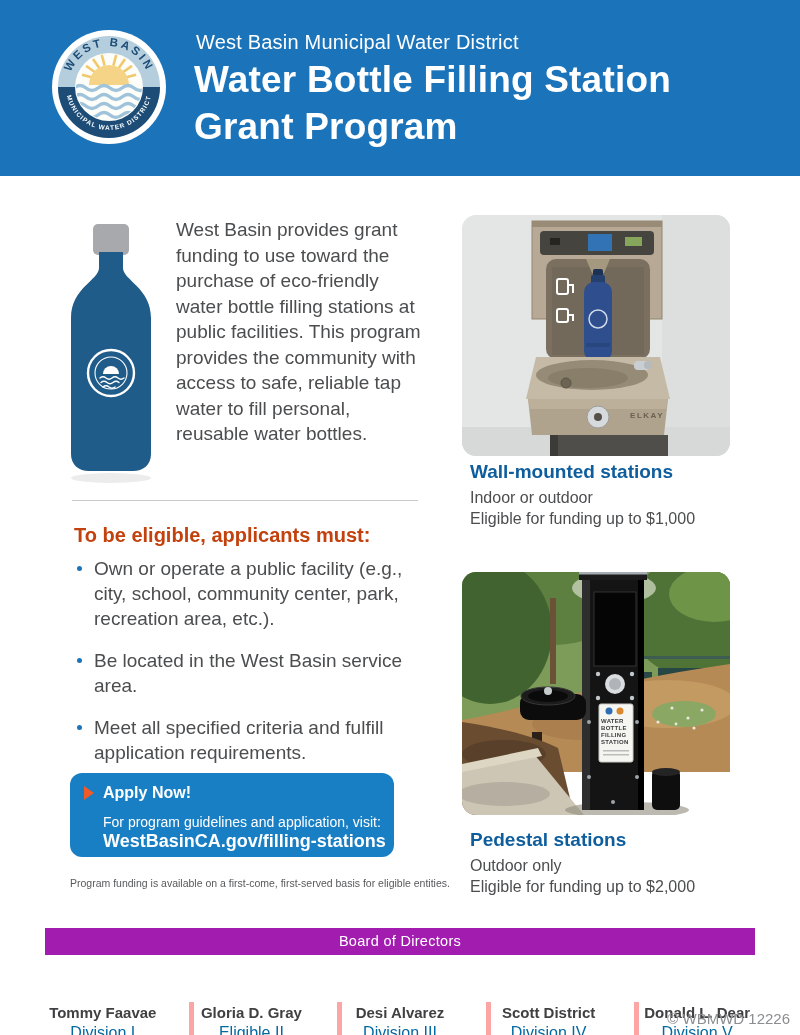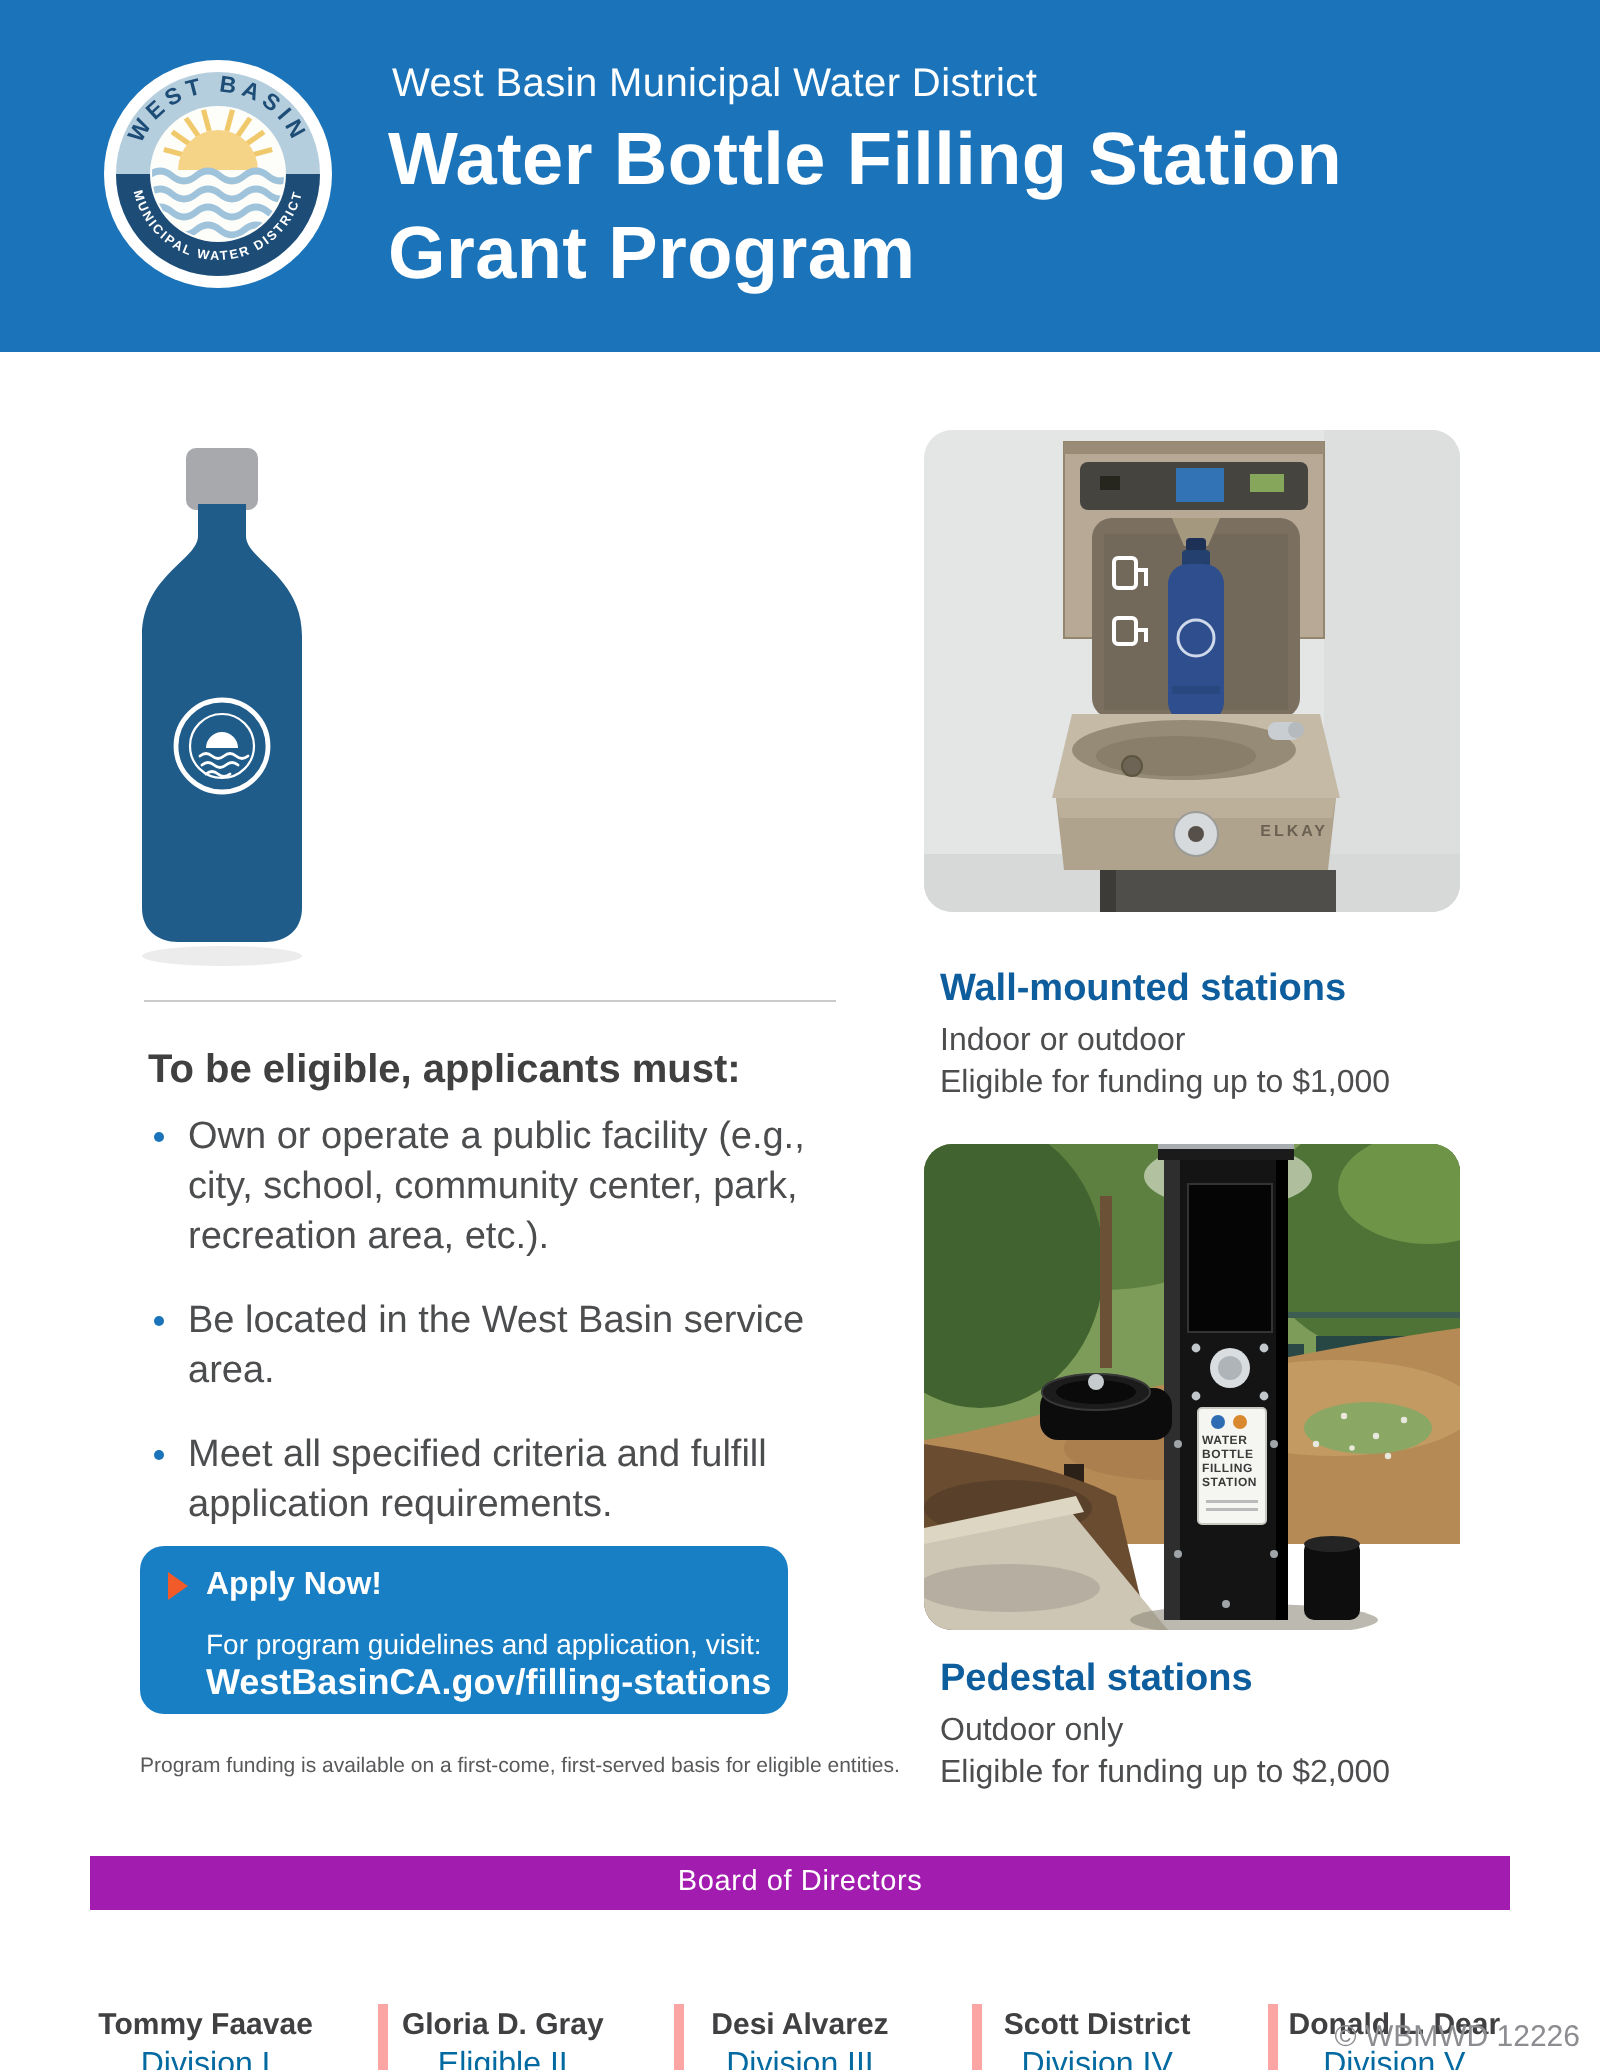--- a/index.html
+++ b/index.html
@@ -15,21 +15,21 @@
   .logo { position:absolute; left:52px; top:30px; width:114px; height:114px; }
   .district-name { position:absolute; left:196px; top:31px; font-size:20px; color:#ffffff; letter-spacing:.2px; }
   .main-title { position:absolute; left:194px; top:56px; font-size:37px; font-weight:700; color:#ffffff; line-height:47px; letter-spacing:.2px; }
   .main-title span { display:block; }
 
   
   .bottle { position:absolute; left:64px; top:222px; width:94px; height:262px; }
   .intro-text { position:absolute; left:176px; top:217px; width:252px; font-size:19px; line-height:25.5px; color:#4c4d4f; }
   .divider { position:absolute; left:72px; top:500px; width:346px; height:1px; background:#c9cacb; }
 
-  .elig-heading { position:absolute; left:74px; top:524px; font-size:20px; font-weight:700; color:#404040; }
+  .elig-heading { position:absolute; left:74px; top:524px; font-size:20px; font-weight:700; color:#c2410c; }
   .elig-list { position:absolute; left:74px; top:556px; width:344px; margin:0; padding:0; list-style:none; }
   .elig-list li { position:relative; padding-left:20px; font-size:19px; line-height:25px; color:#4c4d4f; margin-bottom:17px; }
   .elig-list li::before { content:""; position:absolute; left:3px; top:10px; width:5px; height:5px; border-radius:50%; background:#1b74ba; }
 
   .apply-box { position:absolute; left:70px; top:773px; width:324px; height:84px; background:#187fc4; border-radius:12px; }
   .apply-head { position:absolute; left:14px; top:11px; display:flex; align-items:center; }
   .tri-icon { width:0; height:0; border-left:10px solid #f15a29; border-top:7px solid transparent; border-bottom:7px solid transparent; margin-right:9px; }
   .apply-title { font-size:16px; font-weight:700; color:#ffffff; }
   .apply-sub { position:absolute; left:33px; top:41px; font-size:14px; color:#ffffff; }
   .apply-url { position:absolute; left:33px; top:58px; font-size:18px; font-weight:700; color:#ffffff; }
@@ -37,21 +37,21 @@
 
   
   .photo { position:absolute; width:268px; border-radius:14px; overflow:hidden; }
   .photo-wall { left:462px; top:215px; height:241px; }
   .photo-ped  { left:462px; top:572px; height:243px; }
   .photo svg { display:block; }
   .elkay-label { position:absolute; right:66px; bottom:36px; font-size:8px; font-weight:700; letter-spacing:1.5px; color:#6b6152; }
   .station-label { position:absolute; left:139px; top:146px; width:32px; font-size:6px; line-height:7px; font-weight:700; color:#3a3a3a; letter-spacing:.3px; }
 
   .caption { position:absolute; left:470px; width:300px; }
-  .caption-wall { top:484px; }
+  .caption-wall { top:461px; }
   .caption-ped  { top:829px; }
   .caption h3 { margin:0 0 4px 0; font-size:19px; font-weight:700; color:#0e5d9d; }
   .caption p { margin:0; font-size:16px; line-height:21px; color:#4c4d4f; }
 
   
   .board-bar { position:absolute; left:45px; top:928px; width:710px; height:27px; background:#a21caf;
                color:#ffffff; font-size:14.5px; line-height:27px; text-align:center; letter-spacing:.3px; }
   .directors { position:absolute; left:45px; top:1002px; width:710px; display:flex;gap:28px; }
   .director { flex:1; text-align:center; border-left:5px solid #fca5a5; padding:2px 0 10px 0; }
   .director:first-child { border-left:none; }
@@ -121,20 +121,21 @@
       <circle cx="47" cy="151" r="16" fill="none" stroke="#ffffff" stroke-width="1.1"></circle>
       <path d="M39 152 A 8 8 0 0 1 55 152 Z" fill="#ffffff"></path>
       <g fill="none" stroke="#ffffff" stroke-width="1.4" stroke-linecap="round">
         <path d="M36 156 q 3 -2.5 6 0 t 6 0 t 6 0 t 6 0"></path>
         <path d="M37 160.5 q 3 -2.5 6 0 t 6 0 t 6 0"></path>
         <path d="M39 165 q 3 -2.5 6 0 t 6 0"></path>
       </g>
     </g>
   </svg>
 
+  <div class="intro-text">West Basin provides grant funding to use toward the purchase of eco-friendly water bottle filling stations at public facilities. This program provides the community with access to safe, reliable tap water to fill personal, reusable water bottles.</div>
 
   <div class="divider"></div>
 
   <div class="elig-heading">To be eligible, applicants must:</div>
   <ul class="elig-list">
     <li>Own or operate a public facility (e.g., city, school, community center, park, recreation area, etc.).</li>
     <li>Be located in the West Basin service area.</li>
     <li>Meet all specified criteria and fulfill application requirements.</li>
   </ul>
 

